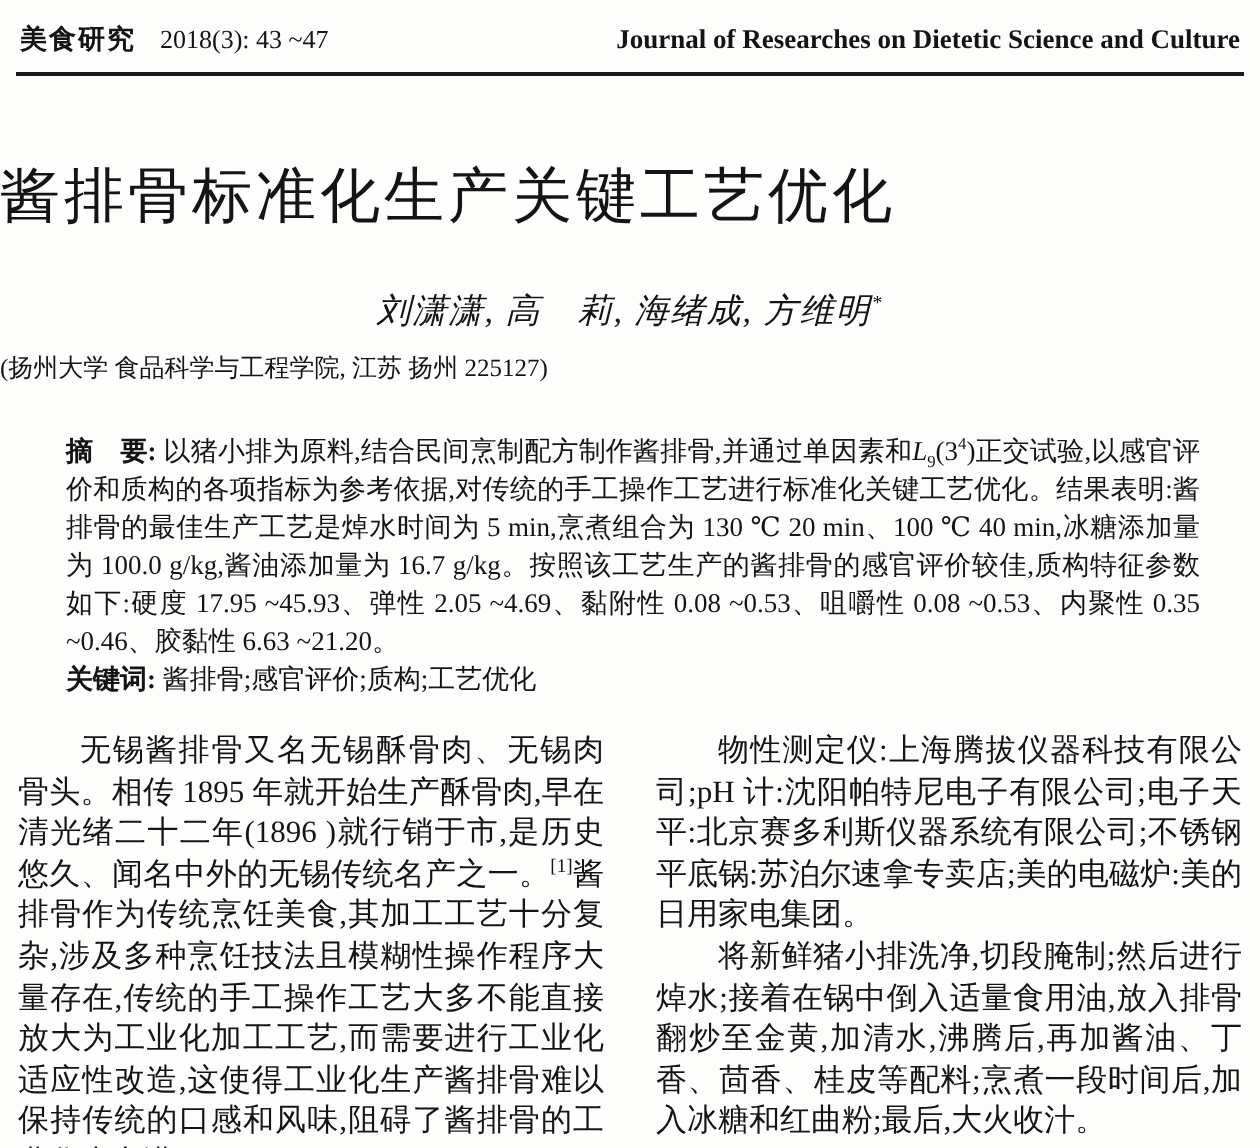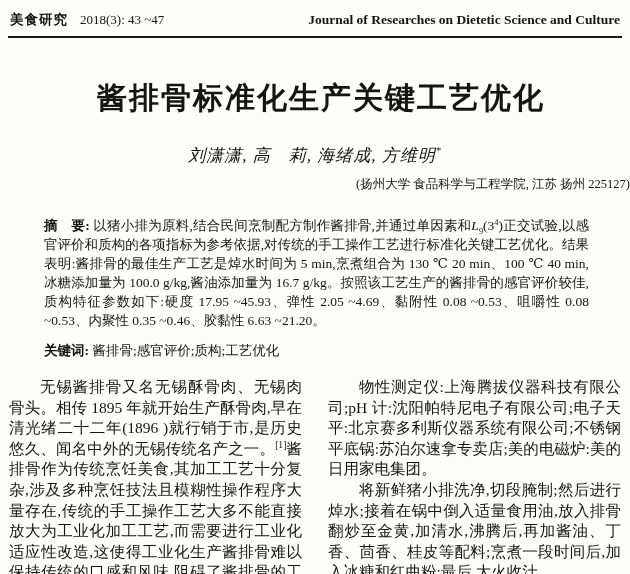--- a/index.html
+++ b/index.html
@@ -14,30 +14,30 @@
   
   .header { display:flex; justify-content:space-between; align-items:baseline;
             padding:11px 10px 0 10px; font-size:13px; }
   .header-left { white-space:nowrap; }
   .journal-cn { font-weight:bold; font-size:13.5px; margin-right:12px; letter-spacing:1px; }
   .issue { font-size:13px; }
   .header-right { font-weight:bold; font-size:13.5px; white-space:nowrap; }
   .rule { border-top:2.5px solid #1a1a1a; margin:7px 8px 0 8px; }
 
   
-  .title { text-align:center; font-size:30px; font-weight:bold;
-           letter-spacing:2px; margin:40px 0 0 12px; }
+  .title { text-align:left; font-size:30px; font-weight:normal;
+           letter-spacing:2px; margin:40px 0 0 0; }
   .authors { text-align:center; font-size:17px; margin-top:25px; letter-spacing:1px;font-style:italic; }
   .authors sup { font-size:10px; }
-  .affiliation { text-align:right; font-size:12.5px; margin-top:9px; }
+  .affiliation { text-align:left; font-size:12.5px; margin-top:9px; }
 
   
   .abstract-block { margin:23px 30px 0 33px; font-size:13.5px; line-height:19px;
                     text-align:justify; }
-  .abstract-block p { margin:11px; }
+  .abstract-block p { margin:0; }
   .lbl { font-weight:bold; }
   .meta-line .meta-item + .meta-item { margin-left:38px; }
   sup { font-size:0.62em; line-height:0; }
   sub { font-size:0.62em; line-height:0; }
 
   
   .columns { display:flex; gap:26px; padding:0 9px; margin-top:17px;
              font-size:15.5px; line-height:20.6px; text-align:justify; }
   .col { flex:1 1 0; min-width:0; }
   .body-para { margin:0; text-indent:2em; }

